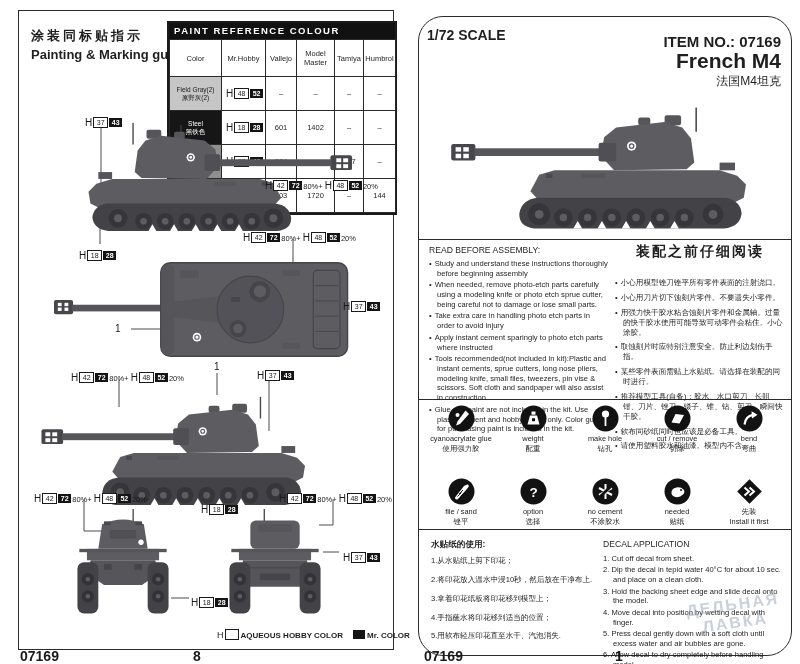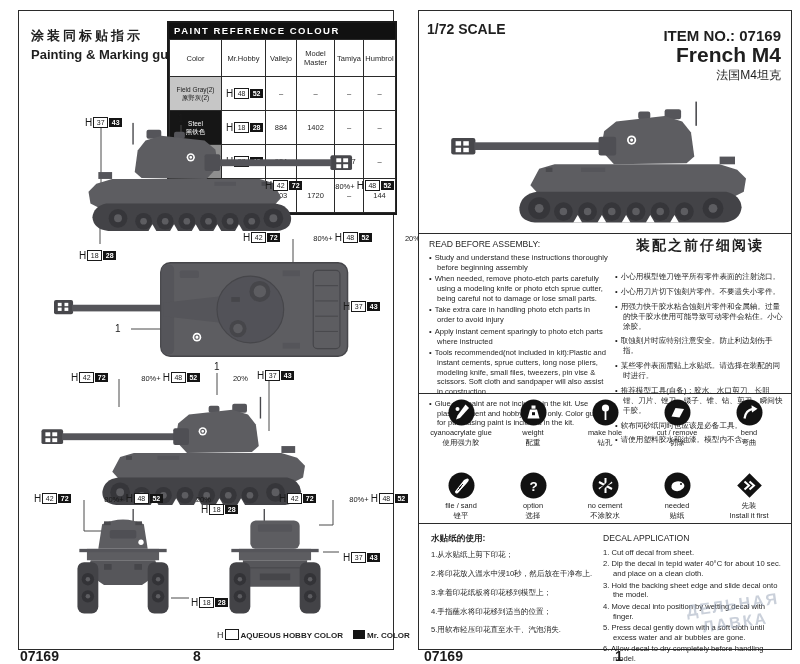--- a/index.html
+++ b/index.html
@@ -1,20 +1,20 @@
 <!DOCTYPE html>
 <html><head>
 <meta charset="utf-8">
 <style>
   html,body{margin:0;padding:0;}
   body{width:800px;height:664px;background:#ffffff;position:relative;overflow:hidden;
        font-family:"Liberation Sans",sans-serif;color:#1f1f1f;}
   .page{position:absolute;background:#fff;border:1.5px solid #2b2b2b;}
   #left-page{left:18px;top:10px;width:374px;height:638px;}
-  #right-page{left:418px;top:10px;width:372px;height:638px;}
+  #right-page{left:418px;top:16px;width:372px;height:638px;border-radius:25px;}
   .abs{position:absolute;}
 
   
   .lp-h-zh{font-size:13px;letter-spacing:3px;font-weight:bold;}
   .lp-h-en{font-size:13px;font-weight:bold;margin-top:2px;}
 
   
   .ptable{position:absolute;left:148px;top:10px;width:226px;border:2px solid #1a1a1a;background:#fff;}
   .ptable-title{background:#111;color:#fff;font-weight:bold;font-size:9.5px;letter-spacing:1.5px;
                 padding:2px 5px;border-bottom:1px solid #111;}
@@ -27,21 +27,21 @@
   col.c-color{width:52px;}col.c-mr{width:44px;}col.c-va{width:31px;}
   col.c-mm{width:38px;}col.c-ta{width:29px;}col.c-hu{width:32px;}
 
   
   .co{position:absolute;white-space:nowrap;color:#1a1a1a;}
   .pcH{font-size:10px;margin:0 1px 0 2px;}
   .bxl{display:inline-block;border:1px solid #1a1a1a;background:#fff;font-size:7px;line-height:9px;
        padding:0 2px;min-width:9px;text-align:center;vertical-align:1px;}
   .bxd{display:inline-block;background:#141414;color:#fff;font-weight:bold;font-size:7px;line-height:9px;
        padding:0 2px;min-width:9px;text-align:center;vertical-align:1px;margin-left:1px;}
-  .sfx{font-size:7.5px;margin-left:1px;padding-left:32px;}
+  .sfx{font-size:7.5px;margin-left:1px;}
   .one{font-size:10px;}
 
   .tanksvg{position:absolute;}
   #lp-connectors{position:absolute;left:0;top:0;pointer-events:none;}
 
   
   .legend{position:absolute;left:196px;top:618px;font-size:8px;font-weight:bold;white-space:nowrap;}
   .legend .pcH{font-weight:normal;font-size:9px;}
   .footer{position:absolute;font-size:14px;font-weight:bold;color:#1a1a1a;}
 
@@ -238,21 +238,21 @@
             <td>–</td>
             <td>–</td>
           </tr>
 
           <tr>
             <td class="cname" style="background: rgb(22, 22, 22); color: rgb(255, 255, 255);">
               <div class="nm1">Steel</div>
               <div class="nm2">黑铁色</div>
             </td>
             <td><span class="pcH">H</span><span class="bxl">18</span><span class="bxd">28</span></td>
-            <td>884</td>
+            <td>601</td>
             <td>1402</td>
             <td>–</td>
             <td>–</td>
           </tr>
 
           <tr>
             <td class="cname" style="background: rgb(143, 143, 143); color: rgb(255, 255, 255);">
               <div class="nm1">Wood Brown</div>
               <div class="nm2">木棕色</div>
             </td>

